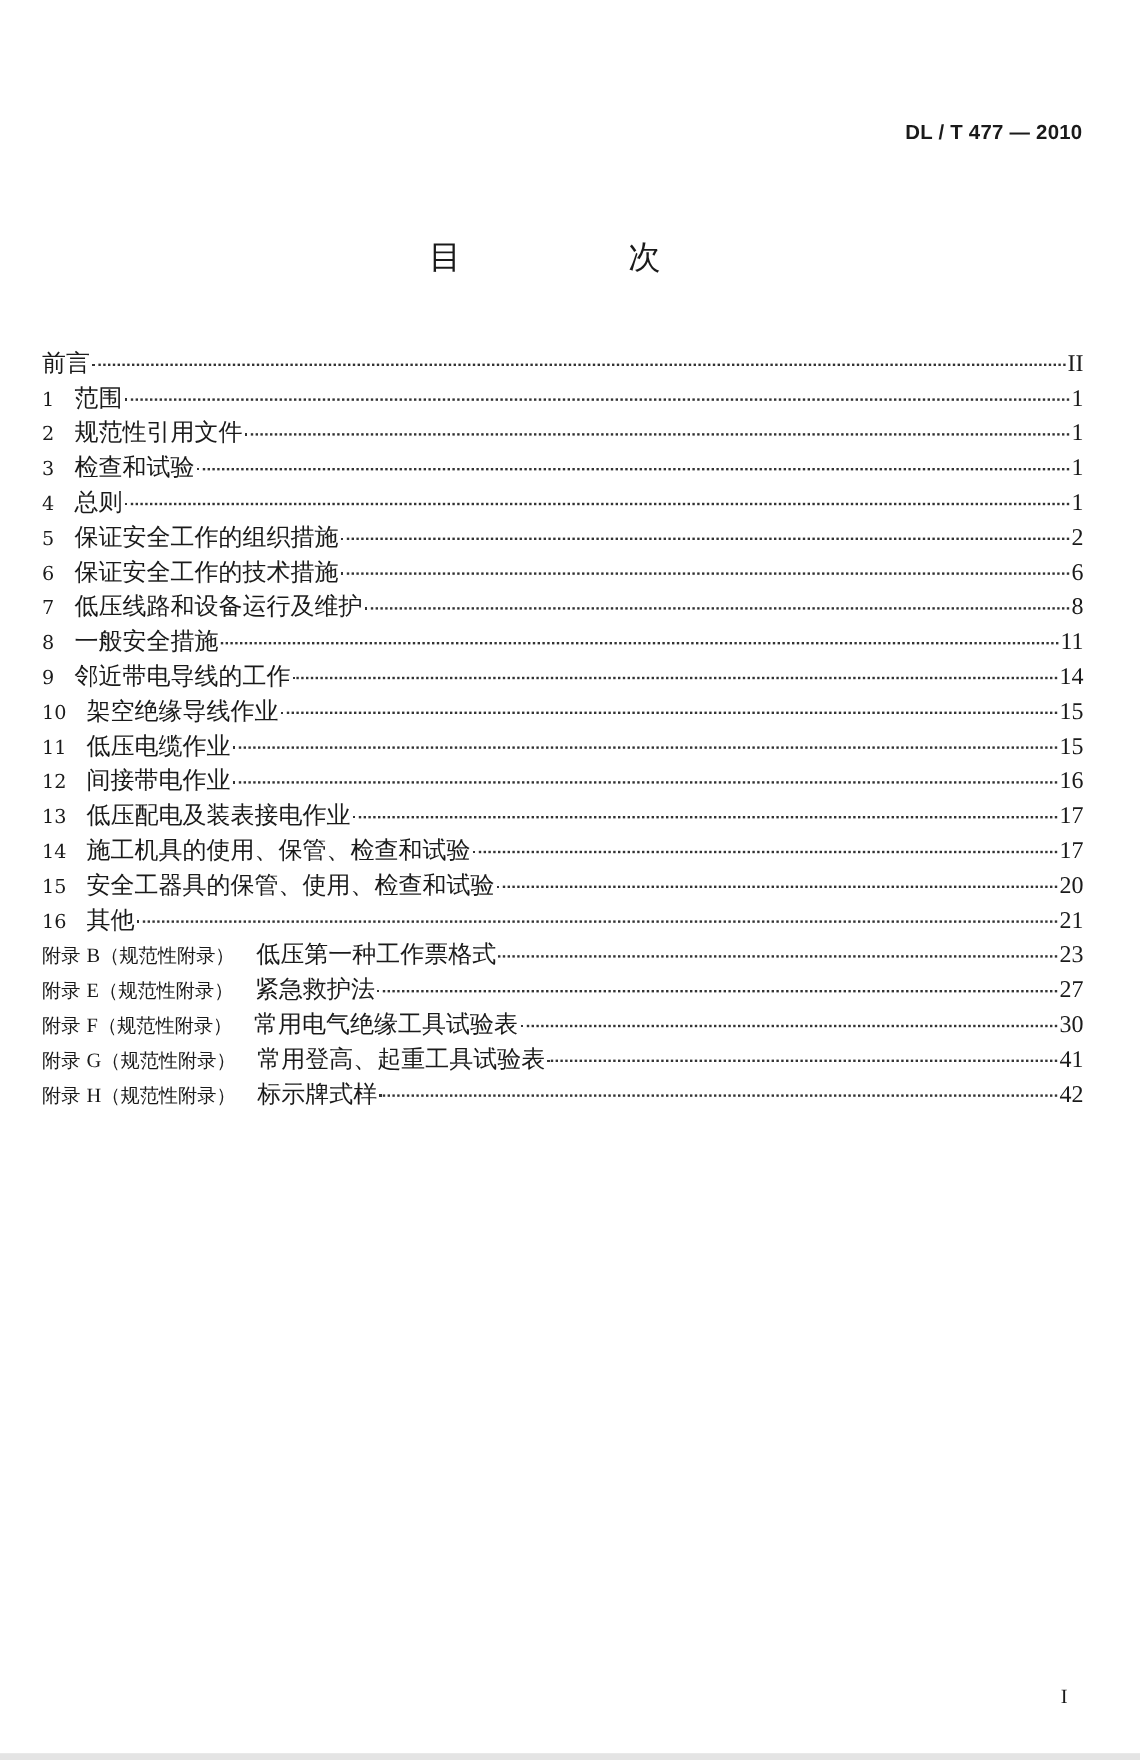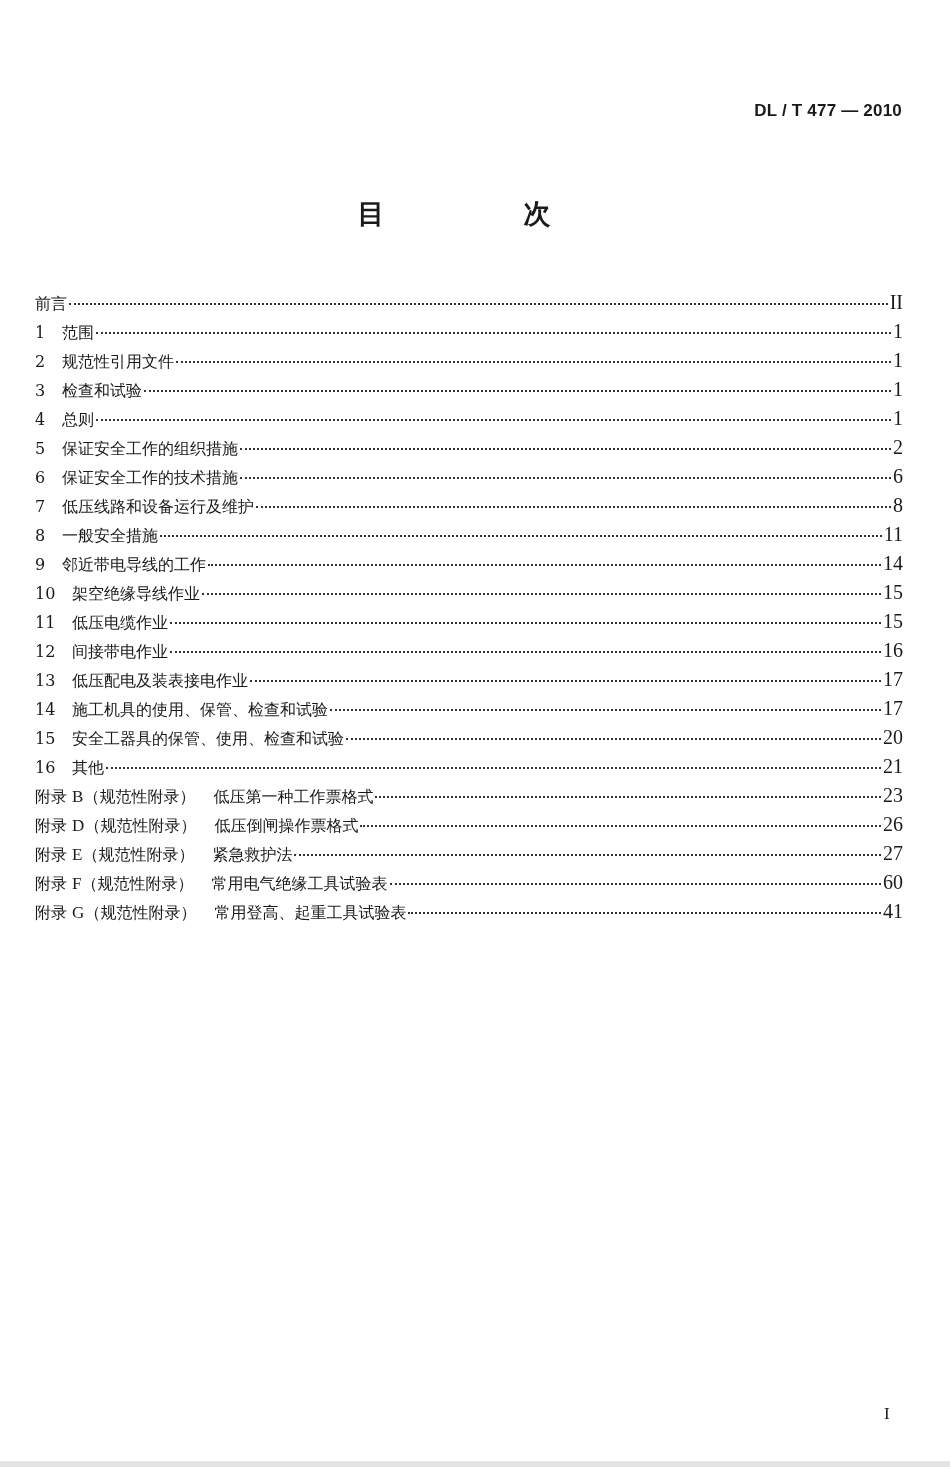--- a/index.html
+++ b/index.html
@@ -6,33 +6,33 @@
   body {
     width: 950px; height: 1467px; background: #ffffff; position: relative; overflow: hidden;
     font-family: "DejaVu Serif", "Liberation Serif", serif; color: #1a1a1a;
   }
   .std-code {
     position: absolute; top: 101px; right: 48px;
     font-family: "Liberation Sans", sans-serif; font-weight: bold; font-size: 17px; letter-spacing: 0.2px;
   }
   .toc-title {
     position: absolute; top: 196px; left: 0; width: 908px; text-align: center;
-    font-family: "DejaVu Sans", sans-serif; font-weight: bold; font-size: 27px; letter-spacing: 56px;
+    font-family: "DejaVu Sans", sans-serif; font-weight: normal; font-size: 27px; letter-spacing: 56px;
     padding-left: 56px; box-sizing: border-box;
   }
   .toc {
     position: absolute; top: 288px; left: 35px; width: 868px;
   }
   .toc-row {
     display: flex; align-items: baseline; height: 29px; line-height: 29px; font-size: 16px;
   }
   .toc-num { display: inline-block; white-space: nowrap; }
   .toc-num.w1 { width: 27px; }
   .toc-num.w2 { width: 37px; }
-  .toc-label { white-space: nowrap; font-family: "DejaVu Sans", sans-serif; font-size: 16px; text-align: right; }
+  .toc-label { white-space: nowrap; font-family: "DejaVu Sans", sans-serif; font-size: 20px; text-align: right; }
   .toc-dots {
     flex: 1; margin: 0 2px; height: 1px; position: relative; top: -4px;
     border-bottom: 2px dotted #333;
   }
   .toc-page { white-space: nowrap; min-width: 10px; text-align: right; font-family: "Liberation Serif", serif; font-size: 20px; }
   .appendix-prefix { white-space: nowrap; font-family: "DejaVu Sans", sans-serif; font-size: 16px; margin-right: 18px; }
   .appendix-prefix .letter { font-family: "Liberation Serif", serif; font-size: 17px; }
   .page-number {
     position: absolute; top: 1404px; left: 884px; font-family: "Liberation Serif", serif; font-size: 17px;
   }
@@ -150,39 +150,39 @@
       <span class="toc-page">21</span>
     </div>
 
   <div class="toc-row">
       <span class="appendix-prefix"><span>附录</span> <span class="letter">B</span><span>（规范性附录）</span></span>
       <span class="toc-label">低压第一种工作票格式</span>
       <span class="toc-dots"></span>
       <span class="toc-page">23</span>
     </div>
   <div class="toc-row">
-      <span class="appendix-prefix"><span>附录</span> <span class="letter">D</span><span>（规范性附录）</span></span>
-      <span class="toc-label">低压倒闸操作票格式</span>
-      <span class="toc-dots"></span>
-      <span class="toc-page">26</span>
-    </div>
-  <div class="toc-row">
       <span class="appendix-prefix"><span>附录</span> <span class="letter">E</span><span>（规范性附录）</span></span>
       <span class="toc-label">紧急救护法</span>
       <span class="toc-dots"></span>
       <span class="toc-page">27</span>
     </div>
   <div class="toc-row">
       <span class="appendix-prefix"><span>附录</span> <span class="letter">F</span><span>（规范性附录）</span></span>
       <span class="toc-label">常用电气绝缘工具试验表</span>
       <span class="toc-dots"></span>
-      <span class="toc-page">60</span>
+      <span class="toc-page">30</span>
     </div>
   <div class="toc-row">
       <span class="appendix-prefix"><span>附录</span> <span class="letter">G</span><span>（规范性附录）</span></span>
       <span class="toc-label">常用登高、起重工具试验表</span>
       <span class="toc-dots"></span>
       <span class="toc-page">41</span>
     </div>
+  <div class="toc-row">
+      <span class="appendix-prefix"><span>附录</span> <span class="letter">H</span><span>（规范性附录）</span></span>
+      <span class="toc-label">标示牌式样</span>
+      <span class="toc-dots"></span>
+      <span class="toc-page">42</span>
+    </div>
 </div>
 
 <div class="page-number">I</div>
 <div class="bottom-bar"></div>
 
 </body></html>

